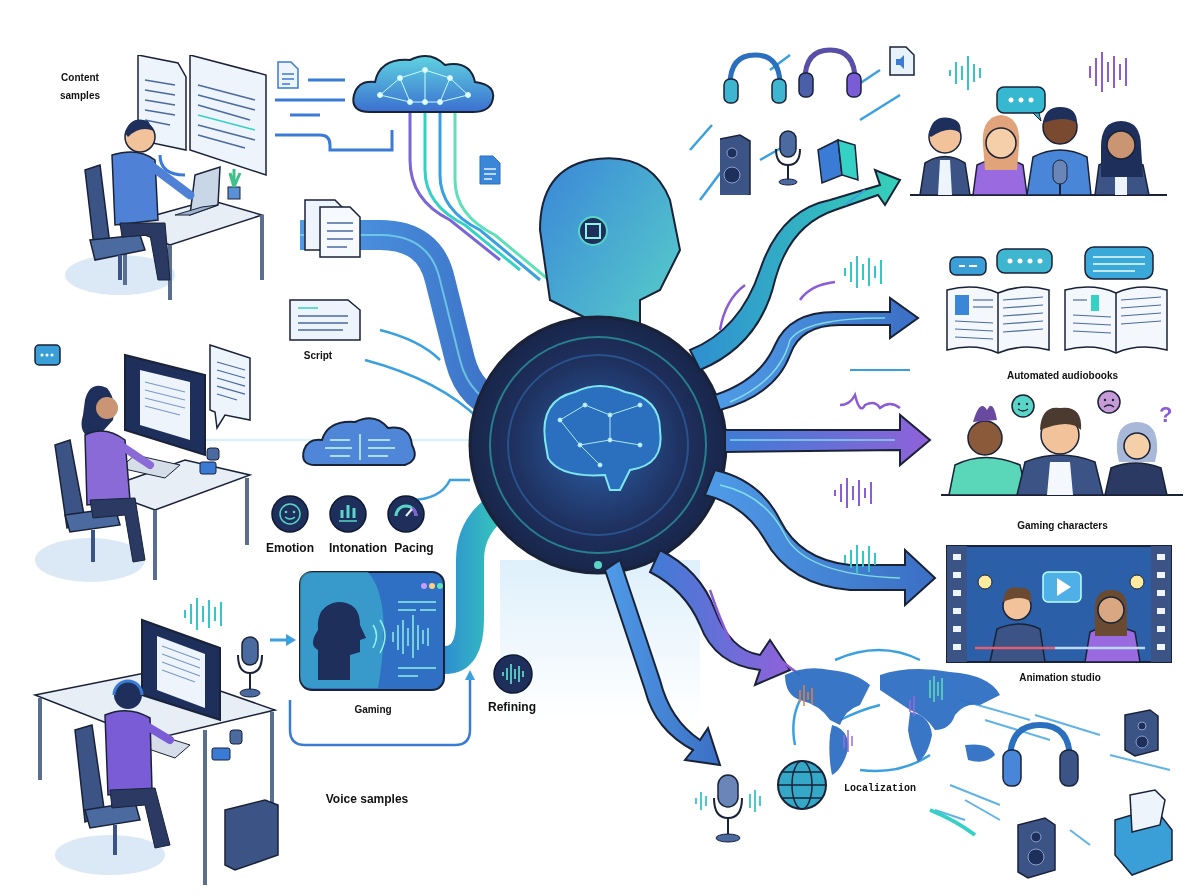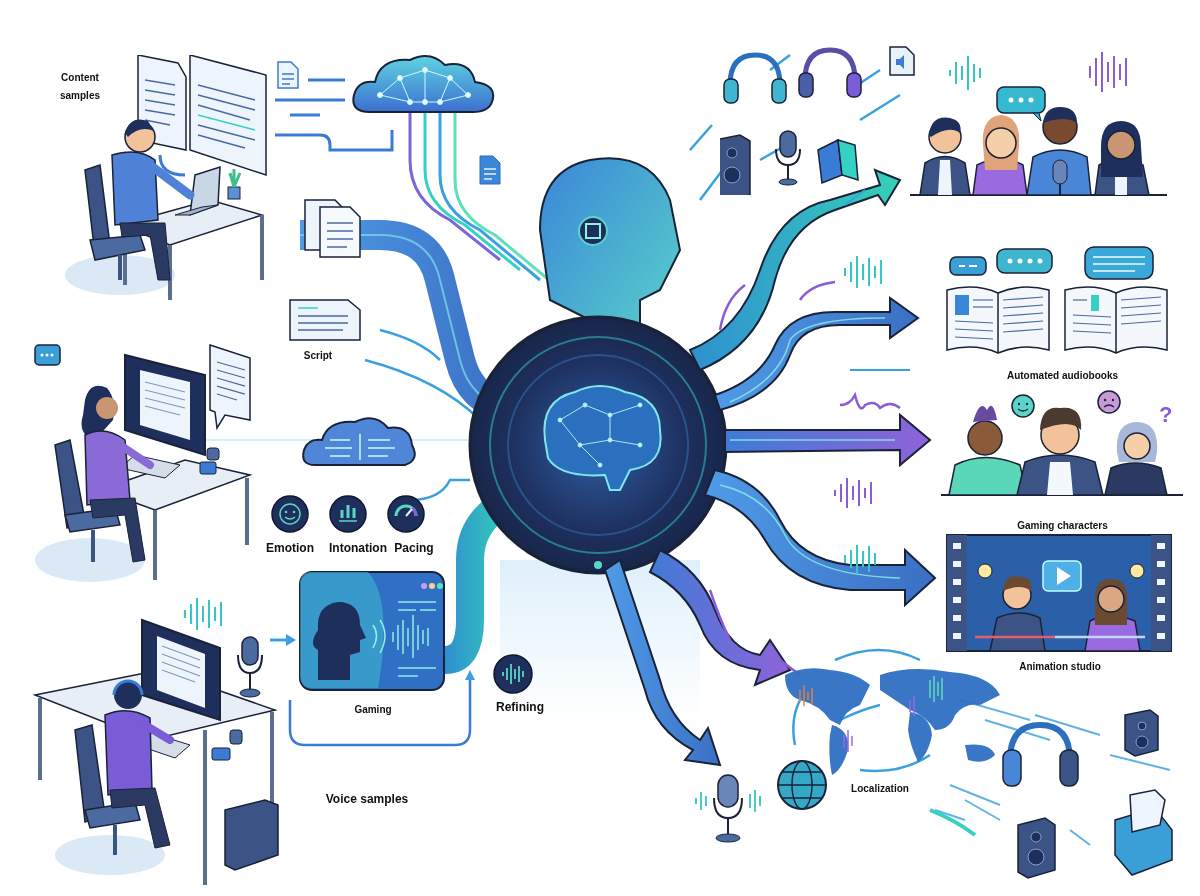--- a/index.html
+++ b/index.html
@@ -487,21 +487,21 @@
     <circle cx="22" cy="22" r="19" fill="#1e2f5c" stroke="#0f1830" stroke-width="1.5"></circle>
     <g stroke="#5ad6c8" stroke-width="1.8">
         <line x1="12" y1="20" x2="12" y2="24"></line>
         <line x1="16" y1="16" x2="16" y2="28"></line>
         <line x1="20" y1="12" x2="20" y2="32"></line>
         <line x1="24" y1="17" x2="24" y2="27"></line>
         <line x1="28" y1="14" x2="28" y2="30"></line>
         <line x1="32" y1="19" x2="32" y2="25"></line>
       </g>
   </svg>
-  <div class="label label-sm" style="left:8px;top:48px;width:64px;">Refining</div>
+  <div class="label label-sm" style="left:0;top:48px;width:64px;">Refining</div>
 </div>
 
 <div class="label label-sm" style="left:312px;top:792px;width:110px;">Voice samples</div>
 
 <svg class="abs" style="left:720px;top:45px" width="230" height="150">
   <g>
     <path d="M10 40 Q10 10 35 10 Q60 10 60 40" stroke="#2b6fbf" stroke-width="5" fill="none"></path>
     <rect x="4" y="34" width="14" height="24" rx="6" fill="#3fb6d0" stroke="#1a2238" stroke-width="1.5"></rect>
     <rect x="52" y="34" width="14" height="24" rx="6" fill="#3fb6d0" stroke="#1a2238" stroke-width="1.5"></rect>
   </g>
@@ -642,21 +642,21 @@
     <circle cx="125" cy="45" r="19" fill="#f2c29a" stroke="#1a2238" stroke-width="1.5"></circle>
     <path d="M105 40 Q106 15 125 18 Q148 15 146 40 Q135 28 105 40 Z" fill="#4a3a30"></path>
 
     <path d="M170 105 L176 78 Q200 68 226 78 L232 105 Z" fill="#2b3a63" stroke="#1a2238" stroke-width="1.5"></path>
     <path d="M182 62 Q180 32 202 32 Q224 32 222 62 L220 72 L184 72 Z" fill="#a8b8d8"></path>
     <circle cx="202" cy="56" r="13" fill="#f5cfa8" stroke="#1a2238" stroke-width="1.5"></circle>
   </svg>
   <div class="label" style="left:0;top:130px;width:255px;">Gaming characters</div>
 </div>
 
-<div class="panel" style="left:945px;top:533px;width:230px;height:150px;">
+<div class="panel" style="left:945px;top:544px;width:230px;height:150px;">
   <svg width="230" height="120">
     <rect x="2" y="2" width="224" height="116" fill="#2b5fa8" stroke="#1a2238" stroke-width="2"></rect>
     <rect x="2" y="2" width="20" height="116" fill="#3b5385"></rect>
     <rect x="206" y="2" width="20" height="116" fill="#3b5385"></rect>
     <g fill="#eef4fb">
       <rect x="8" y="10" width="8" height="6"></rect>
         <rect x="8" y="28" width="8" height="6"></rect>
         <rect x="8" y="46" width="8" height="6"></rect>
         <rect x="8" y="64" width="8" height="6"></rect>
         <rect x="8" y="82" width="8" height="6"></rect>
@@ -732,21 +732,21 @@
     <g>
       <polygon points="258,175 285,168 295,175 295,220 268,228 258,222" fill="#3b5385" stroke="#1a2238" stroke-width="1.5"></polygon>
       <circle cx="276" cy="187" r="5" fill="#1e2f5c" stroke="#8aa0c8"></circle>
         <circle cx="276" cy="207" r="8" fill="#1e2f5c" stroke="#8aa0c8"></circle>
     </g>
     <g>
       <polygon points="355,170 395,158 412,180 412,210 372,225 355,205" fill="#3a9fd6" stroke="#1a2238" stroke-width="1.5"></polygon>
       <polygon points="370,145 395,140 405,150 400,175 372,182" fill="#eef4fb" stroke="#1a2238" stroke-width="1.5"></polygon>
     </g>
   </svg>
-  <div class="label" style="left:70px;top:133px;width:100px;">Localization</div>
+  <div class="label" style="left:70px;top:133px;width:100px;font-family:Liberation Mono, monospace;">Localization</div>
 </div>
 
 <svg class="abs" style="left:690px;top:770px" width="80" height="80">
   <g stroke="#35c6c8" stroke-width="1.8">
       <line x1="6" y1="28" x2="6" y2="34"></line>
       <line x1="11" y1="22" x2="11" y2="40"></line>
       <line x1="16" y1="26" x2="16" y2="36"></line>
       <line x1="60" y1="24" x2="60" y2="38"></line>
       <line x1="65" y1="20" x2="65" y2="42"></line>
       <line x1="70" y1="26" x2="70" y2="36"></line>

